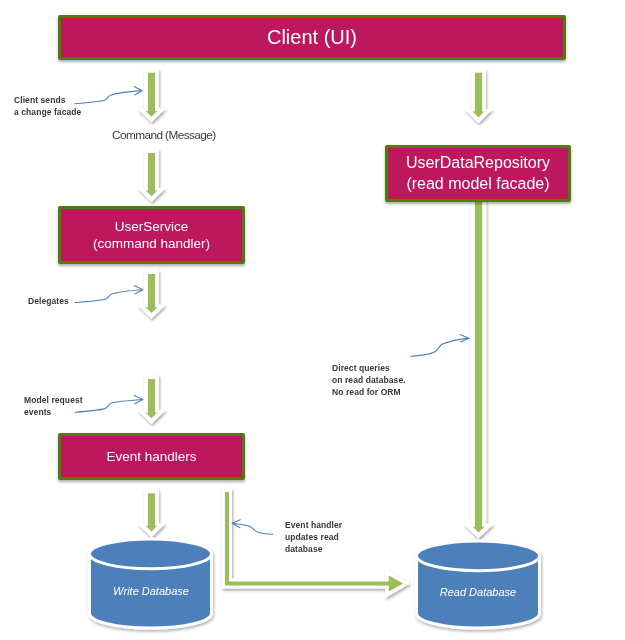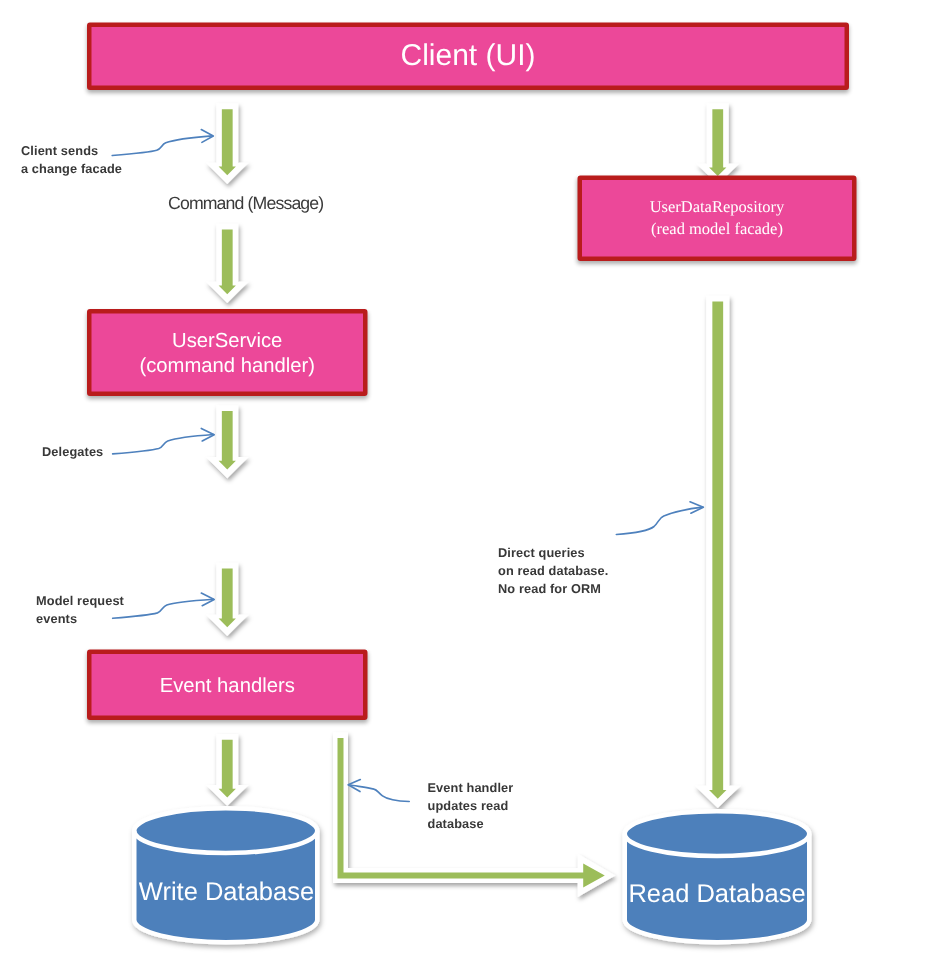--- a/index.html
+++ b/index.html
@@ -1,30 +1,30 @@
 <!DOCTYPE html>
 <html><head>
 <meta charset="utf-8">
 <title>CQRS Diagram</title>
 <style>
   html,body{margin:0;padding:0;background:#ffffff;}
   body{width:625px;height:640px;overflow:hidden;font-family:"Liberation Sans",sans-serif;}
   #stage{position:relative;width:625px;height:640px;background:#fff;}
   svg.layer{position:absolute;left:0;top:0;width:625px;height:640px;overflow:visible;}
-  .box{position:absolute;box-sizing:border-box;background:#ec4899;color:#fff;
+  .box{position:absolute;box-sizing:border-box;background:#be185d;color:#fff;
        display:flex;flex-direction:column;align-items:center;justify-content:center;text-align:center;
        font-family:"Liberation Sans",sans-serif;line-height:1.28;
        -webkit-font-smoothing:antialiased;
-       border:3px solid #b91c1c;border-radius:2px;
+       border:3px solid #4d7c0f;border-radius:2px;
        box-shadow:0 2px 3px rgba(0,0,0,0.32);}
   .anno{position:absolute;font-family:"Liberation Sans",sans-serif;font-size:8.5px;
         color:#383838;line-height:12.2px;font-weight:700;letter-spacing:0.08px;white-space:nowrap;-webkit-font-smoothing:antialiased;transform:translateZ(0);}
   .plain{position:absolute;font-family:"Liberation Sans",sans-serif;font-size:11.8px;color:#3b3b3b;white-space:nowrap;letter-spacing:-0.58px;-webkit-font-smoothing:antialiased;transform:translateZ(0);}
-  .dblabel{position:absolute;color:#fff;font-family:"Liberation Sans",sans-serif;font-size:17px;
-           text-align:center;width:100%;-webkit-font-smoothing:antialiased;transform:translateZ(0);}
+  .dblabel{position:absolute;color:#fff;font-family:"Liberation Sans",sans-serif;font-size:11px;
+           text-align:center;width:100%;-webkit-font-smoothing:antialiased;transform:translateZ(0);font-style:italic;}
 </style>
 </head>
 <body>
 
 <div id="stage">
 
   <svg class="layer" viewBox="0 0 625 640">
     <defs>
       <filter id="dshadow" x="-60%" y="-60%" width="260%" height="260%">
         <feDropShadow dx="1" dy="2" stdDeviation="1.4" flood-color="#000" flood-opacity="0.35"></feDropShadow>
@@ -124,21 +124,21 @@
   <div class="box" style="left:58px;top:206px;width:187px;height:58px;font-size:13.5px;">
     <span>UserService</span>
     <span>(command handler)</span>
   </div>
 
 
   <div class="box" style="left:58px;top:433px;width:187px;height:47px;font-size:13.5px;">
     <span>Event handlers</span>
   </div>
 
-  <div class="box" style="left:385px;top:117px;width:186px;height:57px;font-size:11px;font-family:Liberation Serif, serif;">
+  <div class="box" style="left:385px;top:145px;width:186px;height:57px;font-size:16px;">
     <span>UserDataRepository</span>
     <span>(read model facade)</span>
   </div>
 
   <div class="dblabel" style="left:91px;top:585px;width:120px;">
     <span>Write Database</span>
   </div>
   <div class="dblabel" style="left:418px;top:586px;width:120px;">
     <span>Read Database</span>
   </div>

